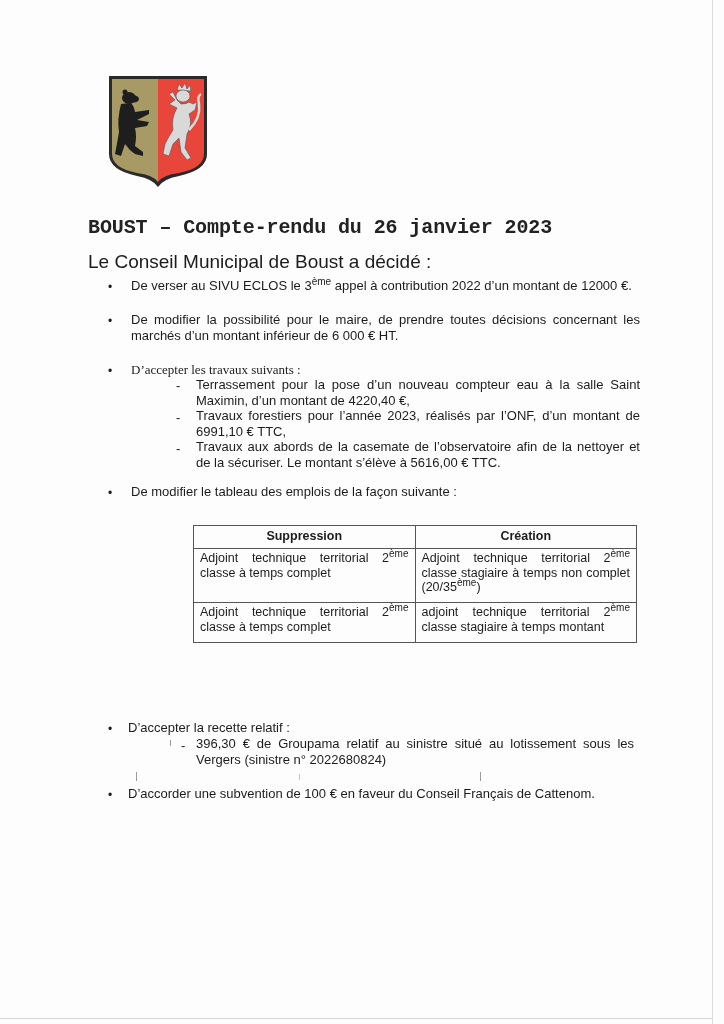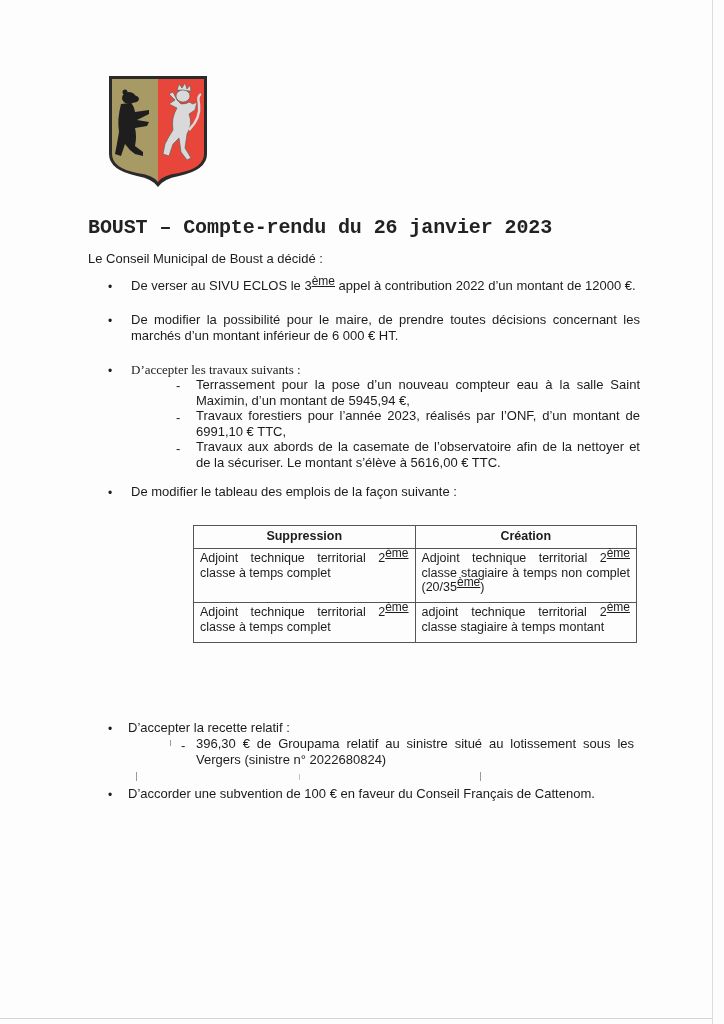--- a/index.html
+++ b/index.html
@@ -4,26 +4,26 @@
 <style>
   html, body { margin: 0; padding: 0; }
   body {
     width: 724px; height: 1024px; background: #fdfdfd; position: relative; overflow: hidden;
     font-family: "Liberation Sans", sans-serif; color: #1c1c1c;
   }
   .edge-right { position: absolute; left: 712px; top: 0; width: 1px; height: 1024px; background: #dcdcdc; }
   .edge-bottom { position: absolute; left: 0; top: 1018px; width: 712px; height: 1px; background: #d6d6d6; }
   .crest { position: absolute; left: 107px; top: 74px; width: 102px; height: 114px; }
   .title { position: absolute; left: 88px; top: 216px; font-size: 20px; font-weight: bold; margin: 0; color: #222; letter-spacing: -0.1px; font-family: Liberation Mono, monospace; }
-  .intro { position: absolute; left: 88px; top: 251px; font-size: 13px; }
+  .intro { position: absolute; left: 88px; top: 251px; font-size: 19px; }
   .p { position: absolute; font-size: 13px; line-height: 15.6px; }
   .bullet { position: absolute; font-size: 12px; }
   .dash { position: absolute; font-size: 13px; }
   .just { text-align: justify; text-align-last: left; }
-  sup { font-size: 12px; vertical-align: 5px; line-height: 0; text-decoration: underline; }
+  sup { font-size: 10px; vertical-align: 5px; line-height: 0; }
   table.emplois {
     position: absolute; left: 193px; top: 525px; width: 444px; border-collapse: collapse; font-size: 12.5px;
   }
   table.emplois th, table.emplois td { border: 1px solid #555; vertical-align: top; padding: 2px 6px 3px 6px; line-height: 14.6px; }
   table.emplois th { font-weight: bold; text-align: center; height: 16px; padding-top: 3px; }
   table.emplois td { text-align: justify; text-align-last: left; width: 50%; margin-top: 8px; }
   .row1 td { height: 48px; }
   .row2 td { height: 34px; }
   .row3 td { height: 47px; }
   .scan-mark { position: absolute; width: 1px; background: #9a9a9a; }
@@ -59,21 +59,21 @@
 <div class="p" style="left:131px;top:278px;width:520px;">
   <span>De verser au SIVU ECLOS le 3</span><sup>ème</sup><span> appel à contribution 2022 d’un montant de 12000 €.</span>
 </div>
 
 <span class="bullet" style="left:108px;top:314px;">•</span>
 <div class="p just" style="left:131px;top:312px;width:509px;">De modifier la possibilité pour le maire, de prendre toutes décisions concernant les marchés d’un montant inférieur de 6 000 € HT.</div>
 
 <span class="bullet" style="left:108px;top:364px;">•</span>
 <div class="p" style="left:131px;top:362px;font-family:Liberation Serif, serif;">D’accepter les travaux suivants :</div>
 <span class="dash" style="left:176px;top:378px;">-</span>
-<div class="p just" style="left:196px;top:377px;width:444px;">Terrassement pour la pose d’un nouveau compteur eau à la salle Saint Maximin, d’un montant de 5945,94 €,</div>
+<div class="p just" style="left:196px;top:377px;width:444px;">Terrassement pour la pose d’un nouveau compteur eau à la salle Saint Maximin, d’un montant de 4220,40 €,</div>
 <span class="dash" style="left:176px;top:410px;">-</span>
 <div class="p just" style="left:196px;top:408px;width:444px;">Travaux forestiers pour l’année 2023, réalisés par l’ONF, d’un montant de 6991,10 € TTC,</div>
 <span class="dash" style="left:176px;top:441px;">-</span>
 <div class="p just" style="left:196px;top:439px;width:444px;">Travaux aux abords de la casemate de l’observatoire afin de la nettoyer et de la sécuriser. Le montant s’élève à 5616,00 € TTC.</div>
 
 <span class="bullet" style="left:108px;top:486px;">•</span>
 <div class="p" style="left:131px;top:484px;">De modifier le tableau des emplois de la façon suivante :</div>
 
 <table class="emplois">
   <thead>

